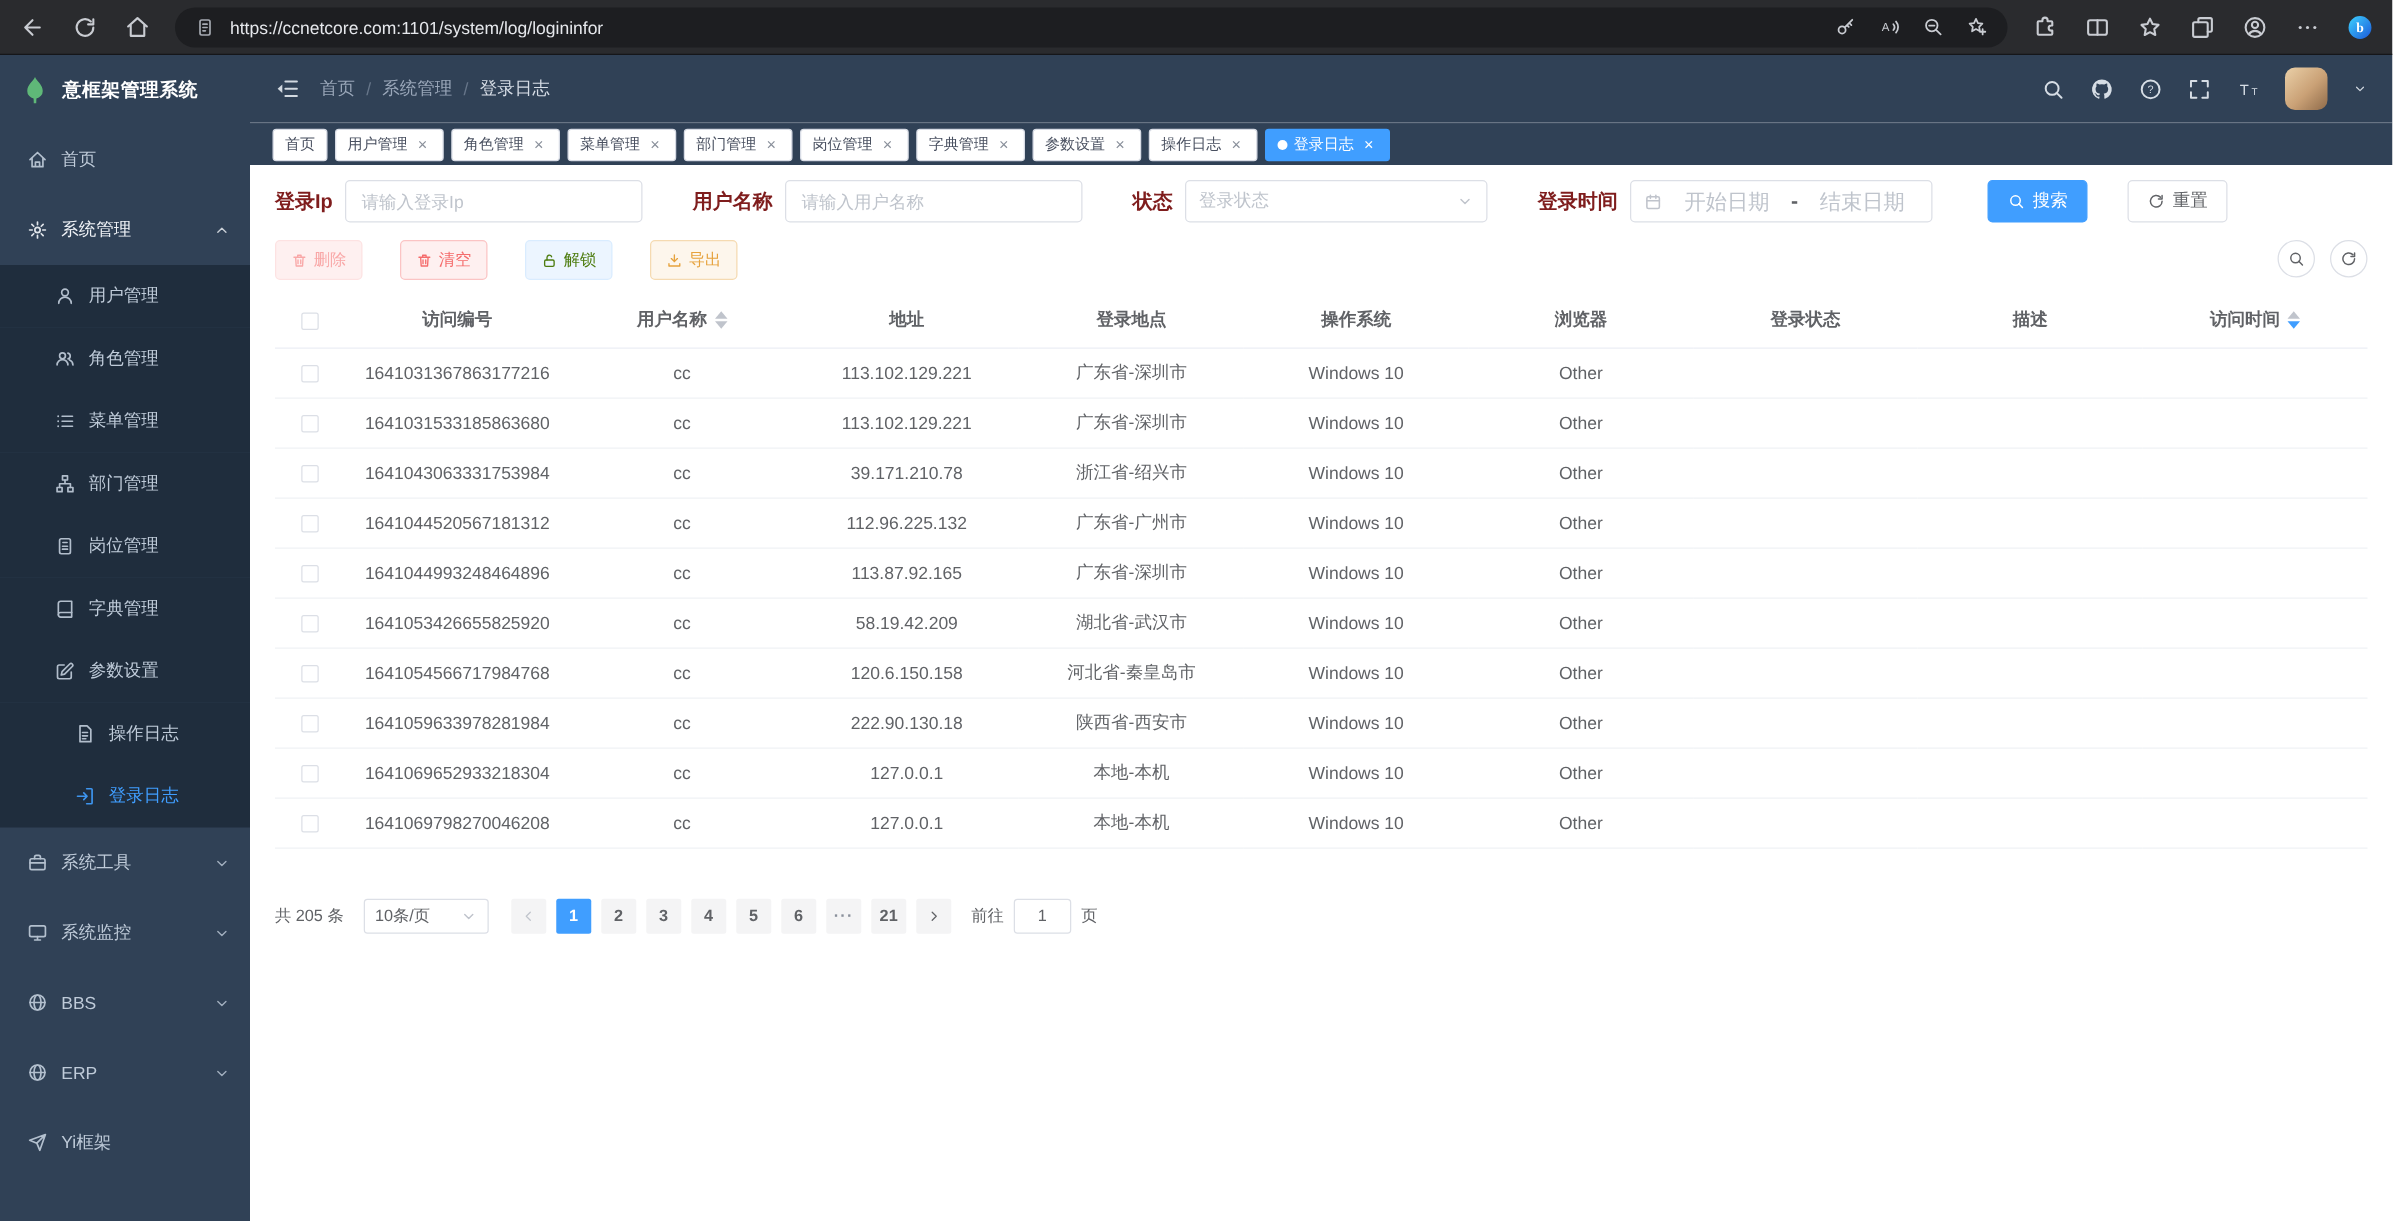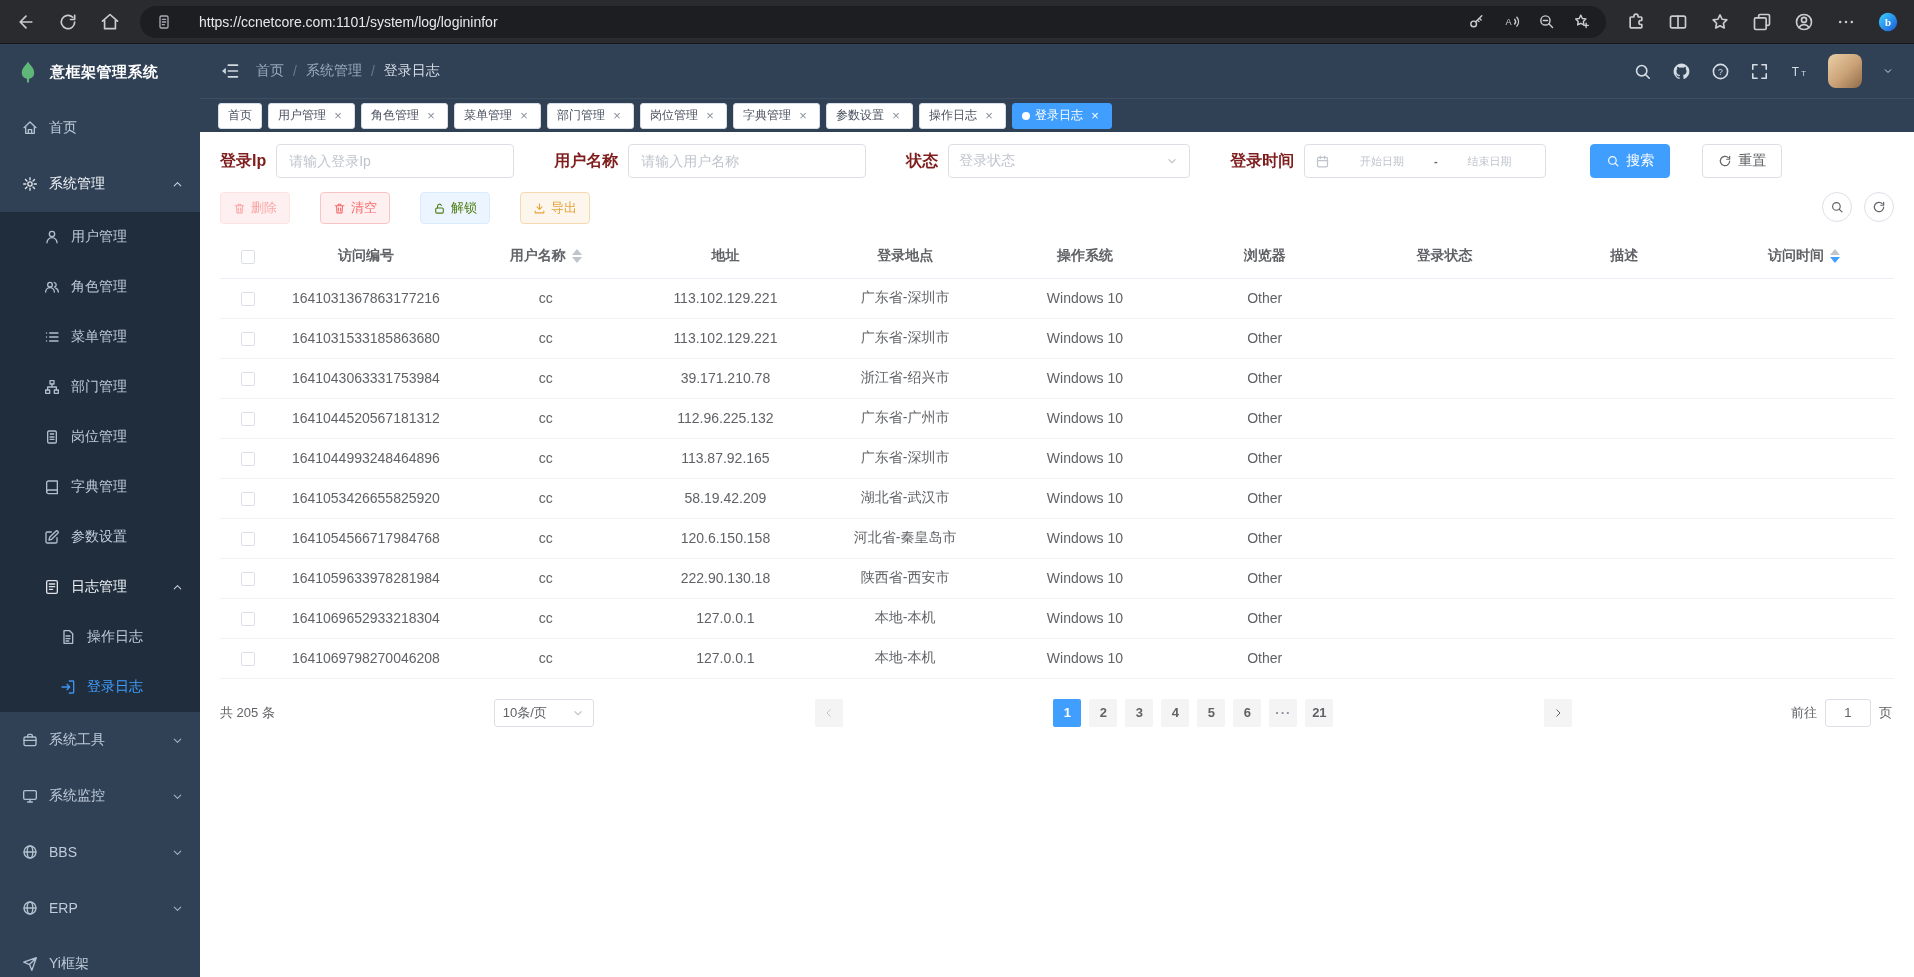--- a/index.html
+++ b/index.html
@@ -6,21 +6,21 @@
   html,body{width:1914px;height:977px;overflow:hidden;background:#fff;
     font-family:"Liberation Sans","DejaVu Sans",sans-serif;}
   svg{width:100%;height:100%;display:block}
 
   
   .chrome{height:44px;background:#2a2b2e;border-bottom:1px solid #151619;
     display:flex;align-items:center;gap:14px;padding:0 16px}
   .icon-strip{display:flex;align-items:center;gap:22px}
   .chrome-btn{width:20px;height:20px;color:#c9ccd2;flex:none;cursor:pointer}
   .omnibox{flex:1;height:32px;background:#1d1e21;border-radius:16px;min-width:0;
-    display:flex;align-items:center;gap:27px;padding:0 16px;margin:0 6px;cursor:text}
+    display:flex;align-items:center;gap:12px;padding:0 16px;margin:0 6px;cursor:text}
   .site-ic{width:16px;height:16px;color:#a7abb3;flex:none}
   .url{flex:1;font-size:14px;color:#e6e8ec;white-space:nowrap;overflow:hidden}
   .pill-strip{gap:18px}
   .pill-strip .chrome-btn{width:17px;height:17px}
 
   
   .app{display:flex;height:933px}
   .sidebar{width:200px;background:#304156;flex:none;overflow:hidden;display:flex;flex-direction:column}
   .logo-row{height:56px;display:flex;align-items:center;gap:10px;padding:0 16px;cursor:pointer;flex:none}
   .logo-ic{width:24px;height:24px;flex:none}
@@ -72,21 +72,21 @@
   .f-label{font-size:16px;font-weight:700;color:#7f1d1d;white-space:nowrap;margin-left:30px}
   .f-label.first{margin-left:0}
   .f-input{width:238px;height:34px;border:1px solid #dcdfe6;border-radius:4px;padding:0 12px;
     font-size:14px;color:#606266;outline:none;background:#fff;font-family:inherit}
   .f-input::placeholder{color:#bfc4cc}
   .f-select{width:242px;height:34px;border:1px solid #dcdfe6;border-radius:4px;background:#fff;
     display:flex;align-items:center;gap:6px;padding:0 10px;color:#bfc4cc;font-size:14px;cursor:pointer}
   .f-select .ph{flex:1}
   .sel-caret{width:14px;height:14px;color:#c0c4cc;flex:none}
   .f-date{width:242px;height:34px;border:1px solid #dcdfe6;border-radius:4px;background:#fff;
-    display:flex;align-items:center;gap:6px;padding:0 10px;font-size:11px;color:#bfc4cc;cursor:pointer}
+    display:flex;align-items:center;gap:6px;padding:0 10px;font-size:17px;color:#bfc4cc;cursor:pointer}
   .cal{width:15px;height:15px;color:#c0c4cc;flex:none}
   .d-ph{flex:1;text-align:center;white-space:nowrap}
   .f-date .sep{color:#606266;font-weight:700}
   .btn{height:34px;border-radius:4px;display:inline-flex;align-items:center;gap:6px;padding:0 15px;
     font-size:14px;cursor:pointer;border:1px solid transparent;white-space:nowrap;font-family:inherit}
   .btn .b-ic{width:14px;height:14px}
   .btn-primary{background:#409eff;border-color:#409eff;color:#fff;margin-left:34px}
   .btn-plain{background:#fff;border-color:#dcdfe6;color:#606266;margin-left:22px}
 
   .toolbar{display:flex;align-items:flex-start;margin-bottom:10px}
@@ -110,21 +110,21 @@
     white-space:nowrap;overflow:hidden;text-overflow:ellipsis}
   .col-check{width:56px}
   .checkbox{display:inline-block;width:14px;height:14px;border:1px solid #dcdfe6;border-radius:2px;
     background:#fff;vertical-align:middle;cursor:pointer}
   .sorter{display:inline-flex;flex-direction:column;gap:2px;margin-left:6px;vertical-align:middle;cursor:pointer}
   .sorter i{display:block}
   .s-up{width:0;height:0;border-left:5px solid transparent;border-right:5px solid transparent;border-bottom:6px solid #c0c4cc}
   .s-down{width:0;height:0;border-left:5px solid transparent;border-right:5px solid transparent;border-top:6px solid #c0c4cc}
   .sorter.desc .s-down{border-top-color:#409eff}
 
-  .pagination{display:flex;align-items:center;justify-content:space-between;margin-top:20px;
+  .pagination{display:flex;align-items:center;justify-content:flex-start;margin-top:40px;
     font-size:13px;color:#606266;padding-right:2px}
   .pg-total{margin-right:16px}
   .pg-size{width:100px;height:28px;border:1px solid #dcdfe6;border-radius:3px;background:#fff;
     display:inline-flex;align-items:center;gap:4px;padding:0 8px;cursor:pointer;margin-right:14px}
   .pg-size .val{flex:1;white-space:nowrap}
   .pager-pages{display:inline-flex;align-items:center}
   .page-btn,.pg-arrow{min-width:28px;height:28px;background:#f4f4f5;border-radius:2px;margin:0 4px;
     display:inline-flex;align-items:center;justify-content:center;font-weight:600;color:#606266;cursor:pointer;padding:0 5px}
   .pg-arrow .a-ic{width:12px;height:12px}
   .pg-arrow.prev{color:#c0c4cc}
@@ -336,34 +336,20 @@
         </div>
         <div class="menu-item lvl1">
           <span class="mi-ic">
             <svg viewBox="0 0 24 24" fill="none" stroke="currentColor" stroke-width="2" stroke-linecap="round" stroke-linejoin="round">
               <path d="M11 4.5H5a2 2 0 0 0-2 2V19a2 2 0 0 0 2 2h12.5a2 2 0 0 0 2-2v-6"></path>
               <path d="M17.7 3.3a2.1 2.1 0 0 1 3 3L11.5 15.5l-4 1 1-4z"></path>
             </svg>
           </span>
           <span class="mi-label">参数设置</span>
         </div>
-        <div class="menu-item lvl1 open">
-          <span class="mi-ic">
-            <svg viewBox="0 0 24 24" fill="none" stroke="currentColor" stroke-width="2" stroke-linecap="round" stroke-linejoin="round">
-              <rect x="4" y="2.5" width="16" height="19" rx="2"></rect>
-              <path d="M8 7.5h8M8 11.5h8M8 15.5h5"></path>
-            </svg>
-          </span>
-          <span class="mi-label">日志管理</span>
-          <span class="mi-arrow up">
-            <svg viewBox="0 0 24 24" fill="none" stroke="currentColor" stroke-width="2" stroke-linecap="round" stroke-linejoin="round">
-              <path d="M6 9.5l6 6 6-6"></path>
-            </svg>
-          </span>
-        </div>
         <div class="menu-item lvl2">
           <span class="mi-ic">
             <svg viewBox="0 0 24 24" fill="none" stroke="currentColor" stroke-width="2" stroke-linecap="round" stroke-linejoin="round">
               <path d="M6 2.5h8.5L19 7v14.5H6z"></path>
               <path d="M9 10.5h6M9 14.5h6M9 18h4"></path>
             </svg>
           </span>
           <span class="mi-label">操作日志</span>
         </div>
         <div class="menu-item lvl2 active">

